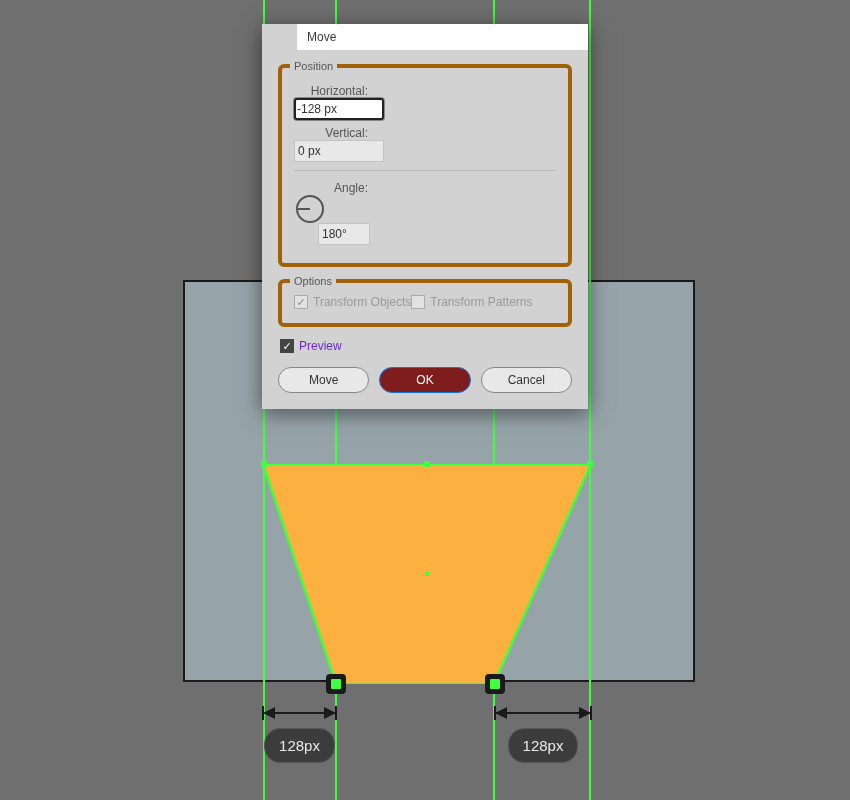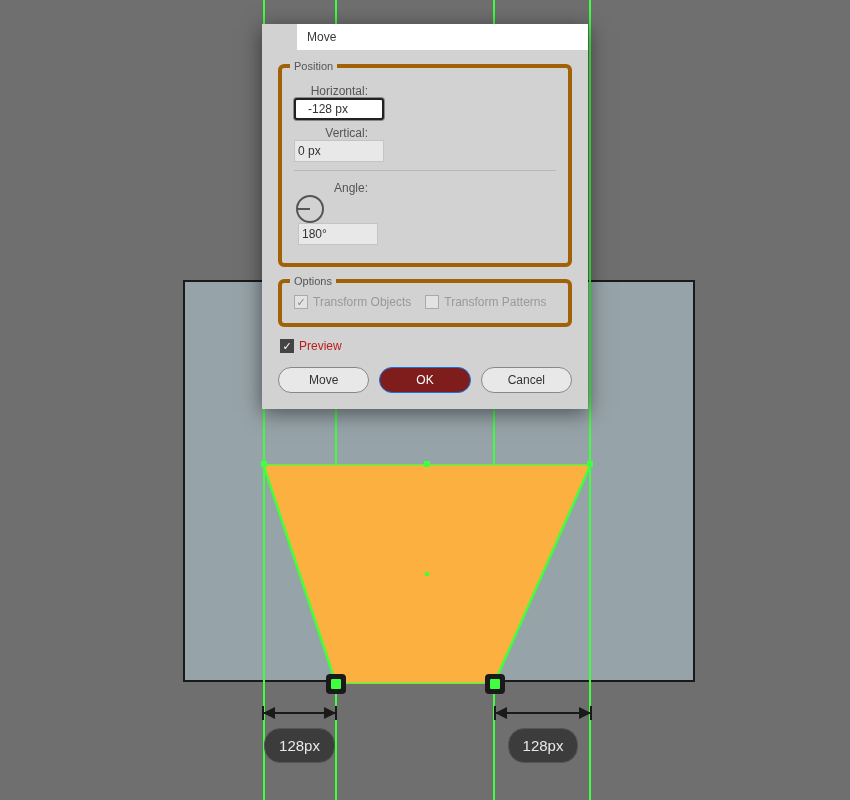--- a/index.html
+++ b/index.html
@@ -98,47 +98,47 @@
     margin-right: 4px;
   }
   .input {
     background: #e8e8e8;
     border: 1px solid #c4c4c4;
     font-size: 12px;
     padding: 3px 3px;
     width: 90px;
     color: #333;
   }
-  .input.small { width: 80px; margin-left: 4px; }
+  .input.small { width: 52px; margin-left: 24px; }
   .input.focused {
     border: 2px solid #222;
     border-radius: 3px;
     background: #fff;
     box-shadow: 0 0 0 1px #888;
-    padding: 2px 12px;
+    padding: 2px 1px;
   }
 
   .angle-icon {
     width: 28px; height: 28px;
     border: 2px solid #555;
     border-radius: 50%;
     position: relative;
     margin-left: 2px;
   }
   .angle-icon::after {
     content: '';
     position: absolute;
     left: 0; top: 50%;
     width: 50%; height: 2px;
     background: #555;
     transform: translateY(-50%);
   }
 
   .checkbox-row { display: flex; align-items: center; font-size: 12px; color: #999; margin: 2px 0; }
-  .checkbox-row.enabled { color: #b91c1c; align-items: center; }
+  .checkbox-row.enabled { color: #6d28d9; align-items: center; }
   .check {
     width: 14px; height: 14px;
     border: 1px solid #aaa;
     margin-right: 5px;
     display: inline-flex;
     align-items: center; justify-content: center;
     font-size: 11px;
     background: #e2e2e2;
     color: #888;
   }
@@ -235,21 +235,21 @@
 
       <div class="row">
         <div class="row-label">Angle:</div>
         <div class="angle-icon"></div>
         <input class="input small" value="180°" style="">
       </div>
     </div>
 
     <div class="group">
       <div class="group-label">Options</div>
-      <div style="display:flex; gap:14px;">
+      <div style="display:flex; gap:0;">
         <div class="checkbox-row">
           <span class="check checked"></span>
           <span>Transform Objects</span>
         </div>
         <div class="checkbox-row">
           <span class="check"></span>
           <span>Transform Patterns</span>
         </div>
       </div>
     </div>

